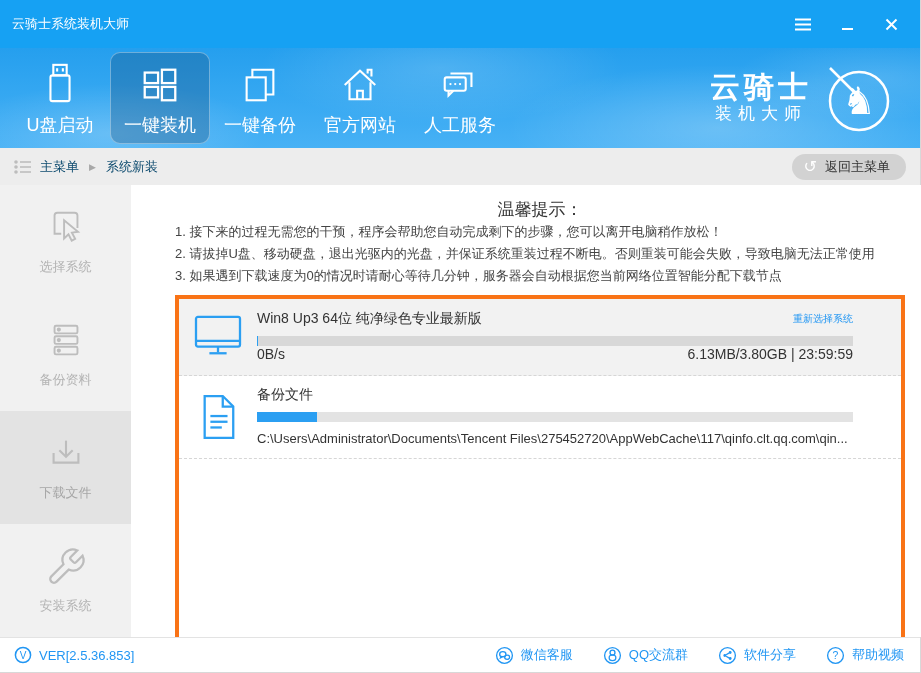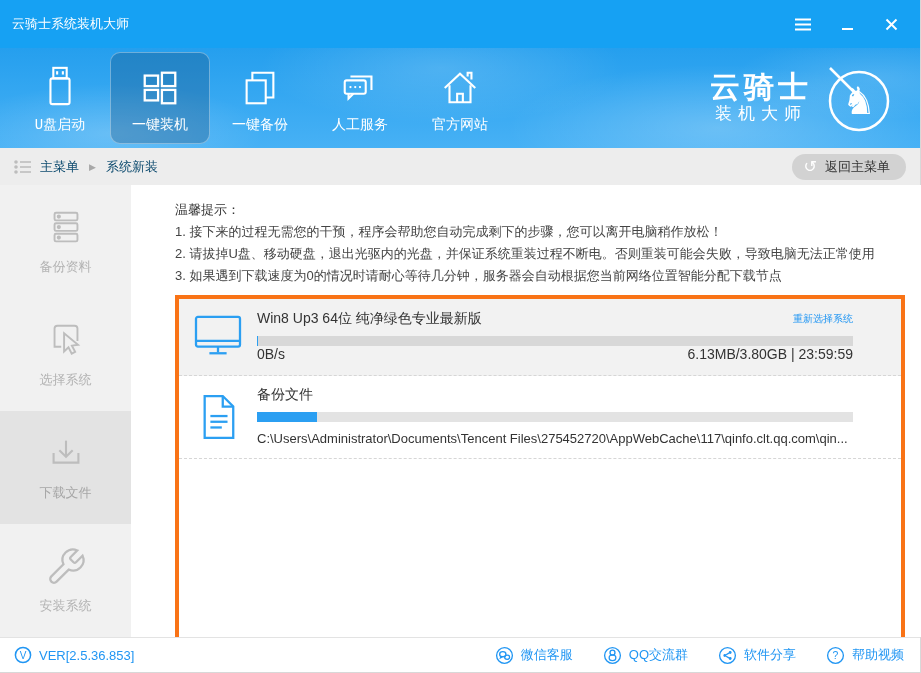--- a/index.html
+++ b/index.html
@@ -18,21 +18,21 @@
     background:
       radial-gradient(ellipse 220px 70px at 12% 85%, rgba(255,255,255,.20), transparent 70%),
       radial-gradient(ellipse 260px 80px at 48% 20%, rgba(255,255,255,.16), transparent 70%),
       radial-gradient(ellipse 300px 90px at 78% 80%, rgba(255,255,255,.22), transparent 70%),
       radial-gradient(ellipse 200px 60px at 95% 30%, rgba(255,255,255,.15), transparent 70%),
       linear-gradient(180deg,#259fee,#47b1f5);
   }
   .nav-item { width:100px; height:92px; display:flex; flex-direction:column; align-items:center; justify-content:center; gap:7px; color:#fff; cursor:pointer; position:relative; border-radius:10px; }
   .nav-item.active { background:rgba(20,60,100,.28); border:1px solid rgba(255,255,255,.35); }
   .nav-icon { height:46px; display:flex; align-items:flex-end; justify-content:center; }
-  .nav-label { font-size:14px;font-family:Liberation Mono, monospace; }
+  .nav-label { font-size:18px; }
   .logo { position:absolute; right:26px; top:14px; display:flex; align-items:center; gap:10px; color:#fff; }
   .logo-text { text-align:center; }
   .logo-line1 { font-size:30px; font-weight:bold; letter-spacing:4px; line-height:32px; }
   .logo-line2 { font-size:17px; letter-spacing:6px; line-height:22px; }
   .logo-mark { width:72px; height:72px; position:relative; }
 
   
   .breadcrumb { height:37px; flex:0 0 auto; background:#ededed; display:flex; align-items:center; padding:0 14px; gap:8px; }
   .bc-root,.bc-current { color:#0c4a6e; font-size:13px; }
   .bc-root { cursor:pointer; }
@@ -43,21 +43,21 @@
 
   
   .content-row { flex:1 1 auto; display:flex; min-height:0; }
   .sidebar { width:131px; flex:0 0 auto; background:#f1f1f1; display:flex; flex-direction:column; }
   .side-item { flex:1 1 0; display:flex; flex-direction:column; align-items:center; justify-content:center; gap:9px; color:#b3b3b3; }
   .side-item.active { background:#e3e3e3; color:#a6a6a6; }
   .side-item .s-icon { color:#bdbdbd; }
   .side-label { font-size:13px; }
 
   .main { flex:1 1 auto; background:#fff; padding:14px 16px 0 44px; }
-  .tips-title { font-size:13px; color:#333; line-height:22px; }
+  .tips-title { font-size:17px; color:#333; line-height:22px;text-align:center; }
   .tip-line { font-size:13px; color:#444; line-height:22px; }
 
   .dl-box { margin-top:8px; width:730px; height:355px; border:4px solid #f97316; background:#fff; }
   .dl-row { display:flex; border-bottom:1px dashed #d6d6d6; }
   .row-sys { background:#f2f2f2; height:77px; }
   .row-bak { background:#fff; height:83px; }
   .row-icon { width:78px; flex:0 0 auto; display:flex; align-items:center; justify-content:center; color:#2b9ff2; }
   .row-body { flex:1 1 auto; padding-right:48px; display:flex; flex-direction:column; }
   .sys-line1 { display:flex; align-items:center; margin-top:11px; }
   .sys-name { font-size:14px; color:#333; }
@@ -135,40 +135,40 @@
         <svg width="42" height="42" viewBox="0 0 44 44" fill="none" stroke="#fff" stroke-width="2.2">
           <rect x="8" y="14" width="20" height="24"></rect>
             <path d="M14 14 V6 H36 V32 H28"></path>
         </svg>
       </span>
       <span class="nav-label">一键备份</span>
     </div>
     <div class="nav-item">
       <span class="nav-icon">
         <svg width="42" height="42" viewBox="0 0 44 44" fill="none" stroke="#fff" stroke-width="2.2">
+          <path d="M6 22 L22 7 L38 22"></path>
+            <path d="M30 10 V6 H34 V13"></path>
+          <path d="M11 19 V37 H33 V19"></path>
+            <path d="M19 37 V28 H25 V37"></path>
+        </svg>
+      </span>
+      <span class="nav-label">官方网站</span>
+    </div>
+    <div class="nav-item">
+      <span class="nav-icon">
+        <svg width="42" height="42" viewBox="0 0 44 44" fill="none" stroke="#fff" stroke-width="2.2">
           <path d="M12 10 H34 V24"></path>
           <rect x="6" y="14" width="22" height="14" rx="2"></rect>
           <path d="M10 28 V33 L15 28"></path>
           <circle cx="12" cy="21" r="1.2" fill="#fff" stroke="none"></circle>
             <circle cx="17" cy="21" r="1.2" fill="#fff" stroke="none"></circle>
             <circle cx="22" cy="21" r="1.2" fill="#fff" stroke="none"></circle>
         </svg>
       </span>
       <span class="nav-label">人工服务</span>
-    </div>
-    <div class="nav-item">
-      <span class="nav-icon">
-        <svg width="42" height="42" viewBox="0 0 44 44" fill="none" stroke="#fff" stroke-width="2.2">
-          <path d="M6 22 L22 7 L38 22"></path>
-            <path d="M30 10 V6 H34 V13"></path>
-          <path d="M11 19 V37 H33 V19"></path>
-            <path d="M19 37 V28 H25 V37"></path>
-        </svg>
-      </span>
-      <span class="nav-label">官方网站</span>
     </div>
     <div class="logo">
       <div class="logo-text">
         <div class="logo-line1">云骑士</div>
         <div class="logo-line2">装机大师</div>
       </div>
       <div class="logo-mark">
         <svg width="72" height="72" viewBox="0 0 72 72">
           <circle cx="37" cy="39" r="29" fill="none" stroke="#fff" stroke-width="2.5"></circle>
           <line x1="8" y1="6" x2="42" y2="40" stroke="#fff" stroke-width="2.5"></line>
@@ -197,38 +197,38 @@
       <span class="lbl">返回主菜单</span>
     </div>
   </div>
 
   <div class="content-row">
 
     <div class="sidebar">
       <div class="side-item">
         <span class="s-icon">
           <svg width="42" height="42" viewBox="0 0 44 44" fill="none" stroke="currentColor" stroke-width="2">
+            <path d="M17 28 H10 V9 a3 3 0 0 1 3-3 h18 a3 3 0 0 1 3 3 v13"></path>
+            <path d="M20 14 L20 33 L24.6 28.6 L28 35.2 L31.6 33.3 L28.2 26.9 L34.6 26 Z" fill="#f1f1f1"></path>
+          </svg>
+        </span>
+        <span class="side-label">选择系统</span>
+      </div>
+      <div class="side-item">
+        <span class="s-icon">
+          <svg width="42" height="42" viewBox="0 0 44 44" fill="none" stroke="currentColor" stroke-width="2">
             <rect x="10" y="6" width="24" height="8" rx="1.5"></rect>
               <rect x="10" y="17" width="24" height="8" rx="1.5"></rect>
               <rect x="10" y="28" width="24" height="8" rx="1.5"></rect>
             <circle cx="14.5" cy="10" r="1.2" fill="currentColor"></circle>
               <circle cx="14.5" cy="21" r="1.2" fill="currentColor"></circle>
               <circle cx="14.5" cy="32" r="1.2" fill="currentColor"></circle>
           </svg>
         </span>
         <span class="side-label">备份资料</span>
-      </div>
-      <div class="side-item">
-        <span class="s-icon">
-          <svg width="42" height="42" viewBox="0 0 44 44" fill="none" stroke="currentColor" stroke-width="2">
-            <path d="M17 28 H10 V9 a3 3 0 0 1 3-3 h18 a3 3 0 0 1 3 3 v13"></path>
-            <path d="M20 14 L20 33 L24.6 28.6 L28 35.2 L31.6 33.3 L28.2 26.9 L34.6 26 Z" fill="#f1f1f1"></path>
-          </svg>
-        </span>
-        <span class="side-label">选择系统</span>
       </div>
       <div class="side-item active">
         <span class="s-icon">
           <svg width="42" height="42" viewBox="0 0 44 44" fill="none" stroke="currentColor" stroke-width="2.2">
             <line x1="22" y1="8" x2="22" y2="25"></line>
               <path d="M15 18 L22 25 L29 18"></path>
             <path d="M9 21 V31 H35 V21"></path>
           </svg>
         </span>
         <span class="side-label">下载文件</span>

